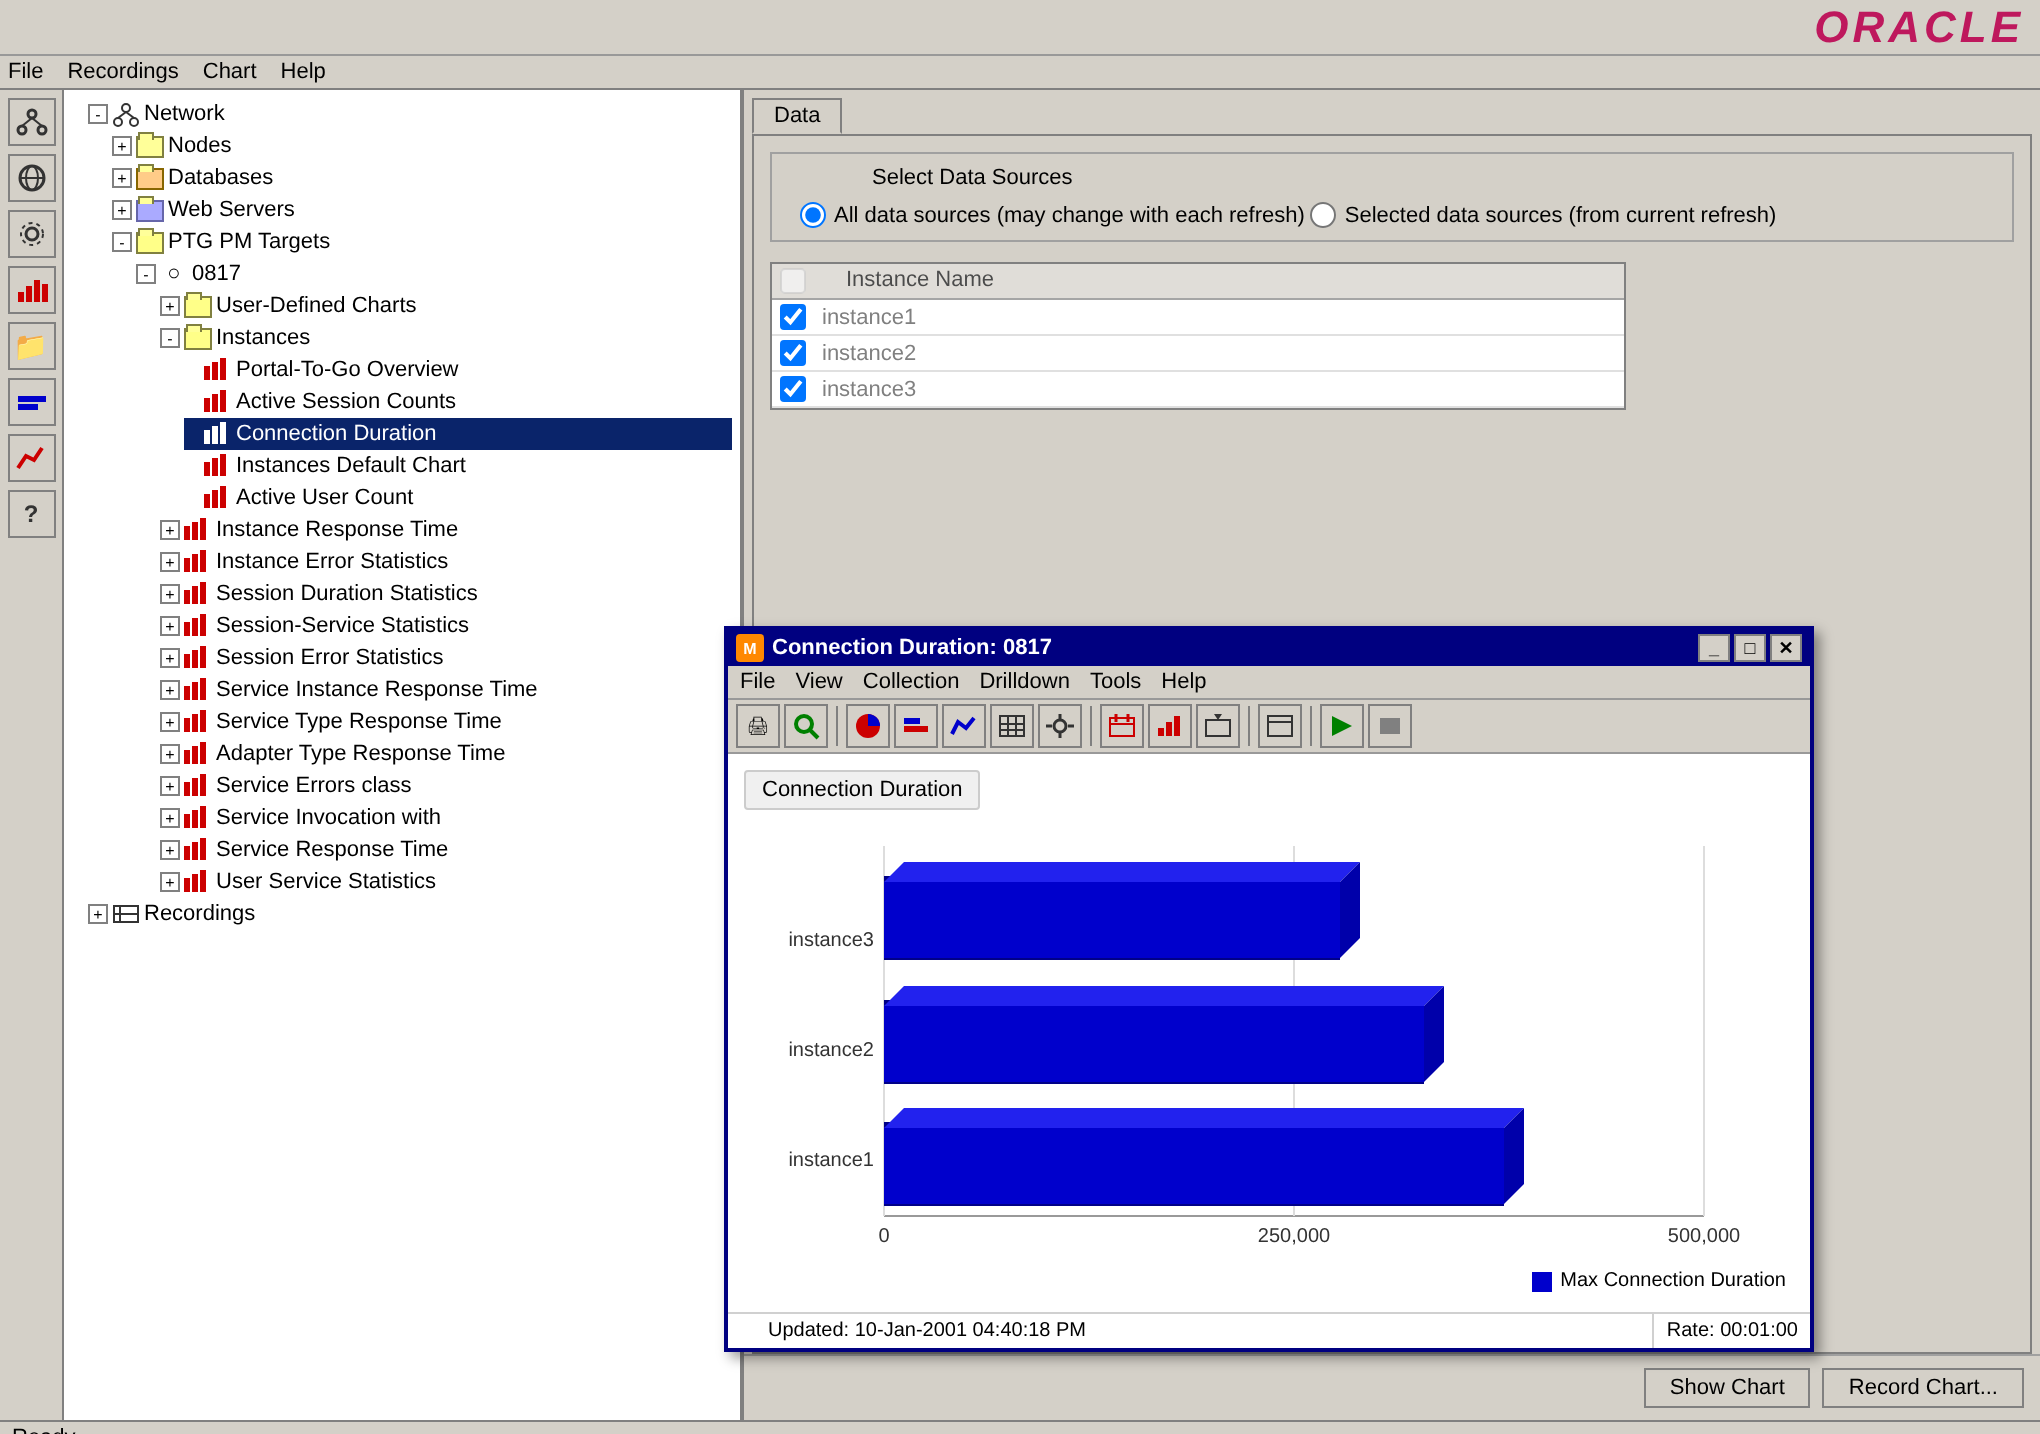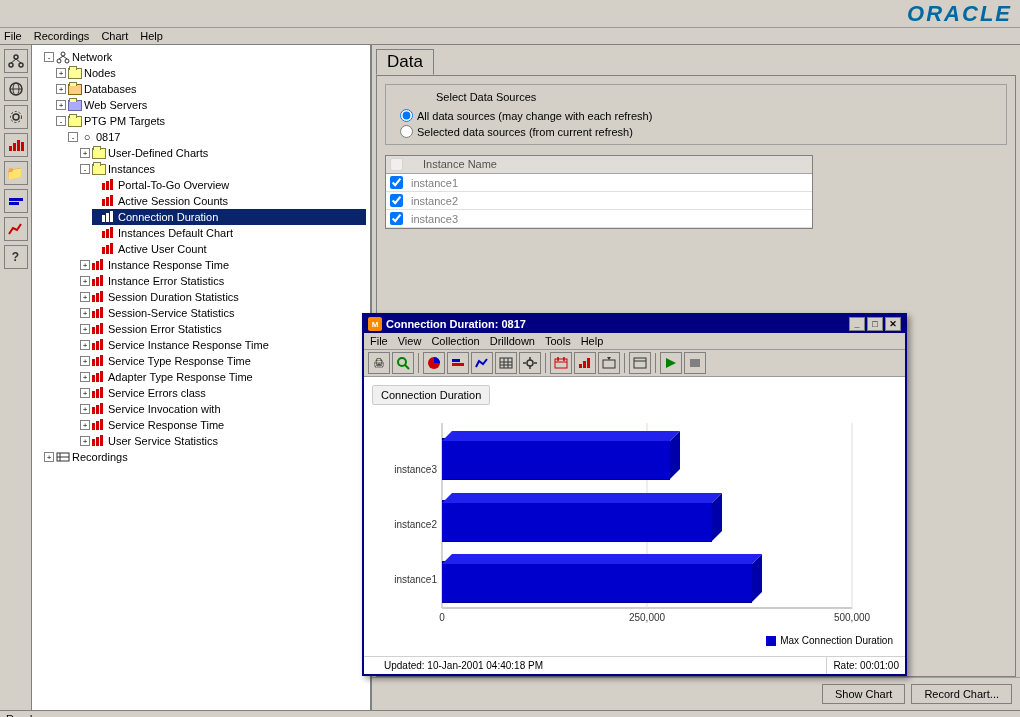--- a/index.html
+++ b/index.html
@@ -30,26 +30,26 @@
 
     
     .folder-icon { width: 14px; height: 11px; background: #ffff99; border: 1px solid #808040; position: relative; }
     .folder-icon::before { content: ''; position: absolute; top: -3px; left: 0; width: 6px; height: 3px; background: #ffff99; border: 1px solid #808040; border-bottom: none; }
 
     
     .right-panel { flex: 1; background: #d4d0c8; display: flex; flex-direction: column; }
 
     
     .tab-bar { display: flex; padding: 4px 4px 0; }
-    .tab { background: #d4d0c8; border: 1px solid #808080; border-bottom: none; padding: 2px 10px; font-size: 17px; cursor: pointer; }
+    .tab { background: #d4d0c8; border: 1px solid #808080; border-bottom: none; padding: 2px 10px; font-size: 11px; cursor: pointer; }
     .tab.active { background: #d4d0c8; border-bottom: 1px solid #d4d0c8; z-index: 1; }
 
     
     .data-panel { background: #d4d0c8; border: 1px solid #808080; margin: 0 4px; padding: 8px; flex: 1; display: flex; flex-direction: column; gap: 6px; }
-    .radio-group { display: flex; flex-direction: column; gap: 3px; padding-left: 8px; }
+    .radio-group { display: flex; flex-direction: row; gap: 3px; padding-left: 8px; }
     .radio-row { display: flex; align-items: center; gap: 4px; }
     .radio-row input { margin: 0; }
 
     
     .instance-table { border: 1px solid #808080; background: white; width: 428px; }
     .instance-table-header { display: flex; background: #d4d0c8; border-bottom: 1px solid #808080; padding: 2px 4px; gap: 20px; opacity: 0.7; }
     .instance-row { display: flex; align-items: center; padding: 2px 4px; border-bottom: 1px solid #e0e0e0; gap: 8px; }
     .instance-row input[type=checkbox] { margin: 0; }
     .instance-row span { font-size: 11px; color: #808080; }
 
@@ -78,21 +78,21 @@
 
     
     .tree-panel::-webkit-scrollbar { width: 12px; }
     .tree-panel::-webkit-scrollbar-track { background: #d4d0c8; }
     .tree-panel::-webkit-scrollbar-thumb { background: #808080; border: 1px solid #d4d0c8; }
   </style>
 </head>
 <body>
 
 <div style="display: flex; justify-content: flex-end; align-items: center; background: #d4d0c8; padding: 2px 8px; border-bottom: 1px solid #999; height: 28px;">
-  <span style="font-size: 22px; font-weight: bold; color: #0369a1; font-style: italic; letter-spacing: 2px;">ORACLE</span>
+  <span style="font-size: 22px; font-weight: bold; color: #be185d; font-style: italic; letter-spacing: 2px;">ORACLE</span>
 </div>
 
 <div class="menubar">
   <span>File</span>
   <span>Recordings</span>
   <span>Chart</span>
   <span>Help</span>
 </div>
 
 <div class="main-layout" style="position: relative;">

